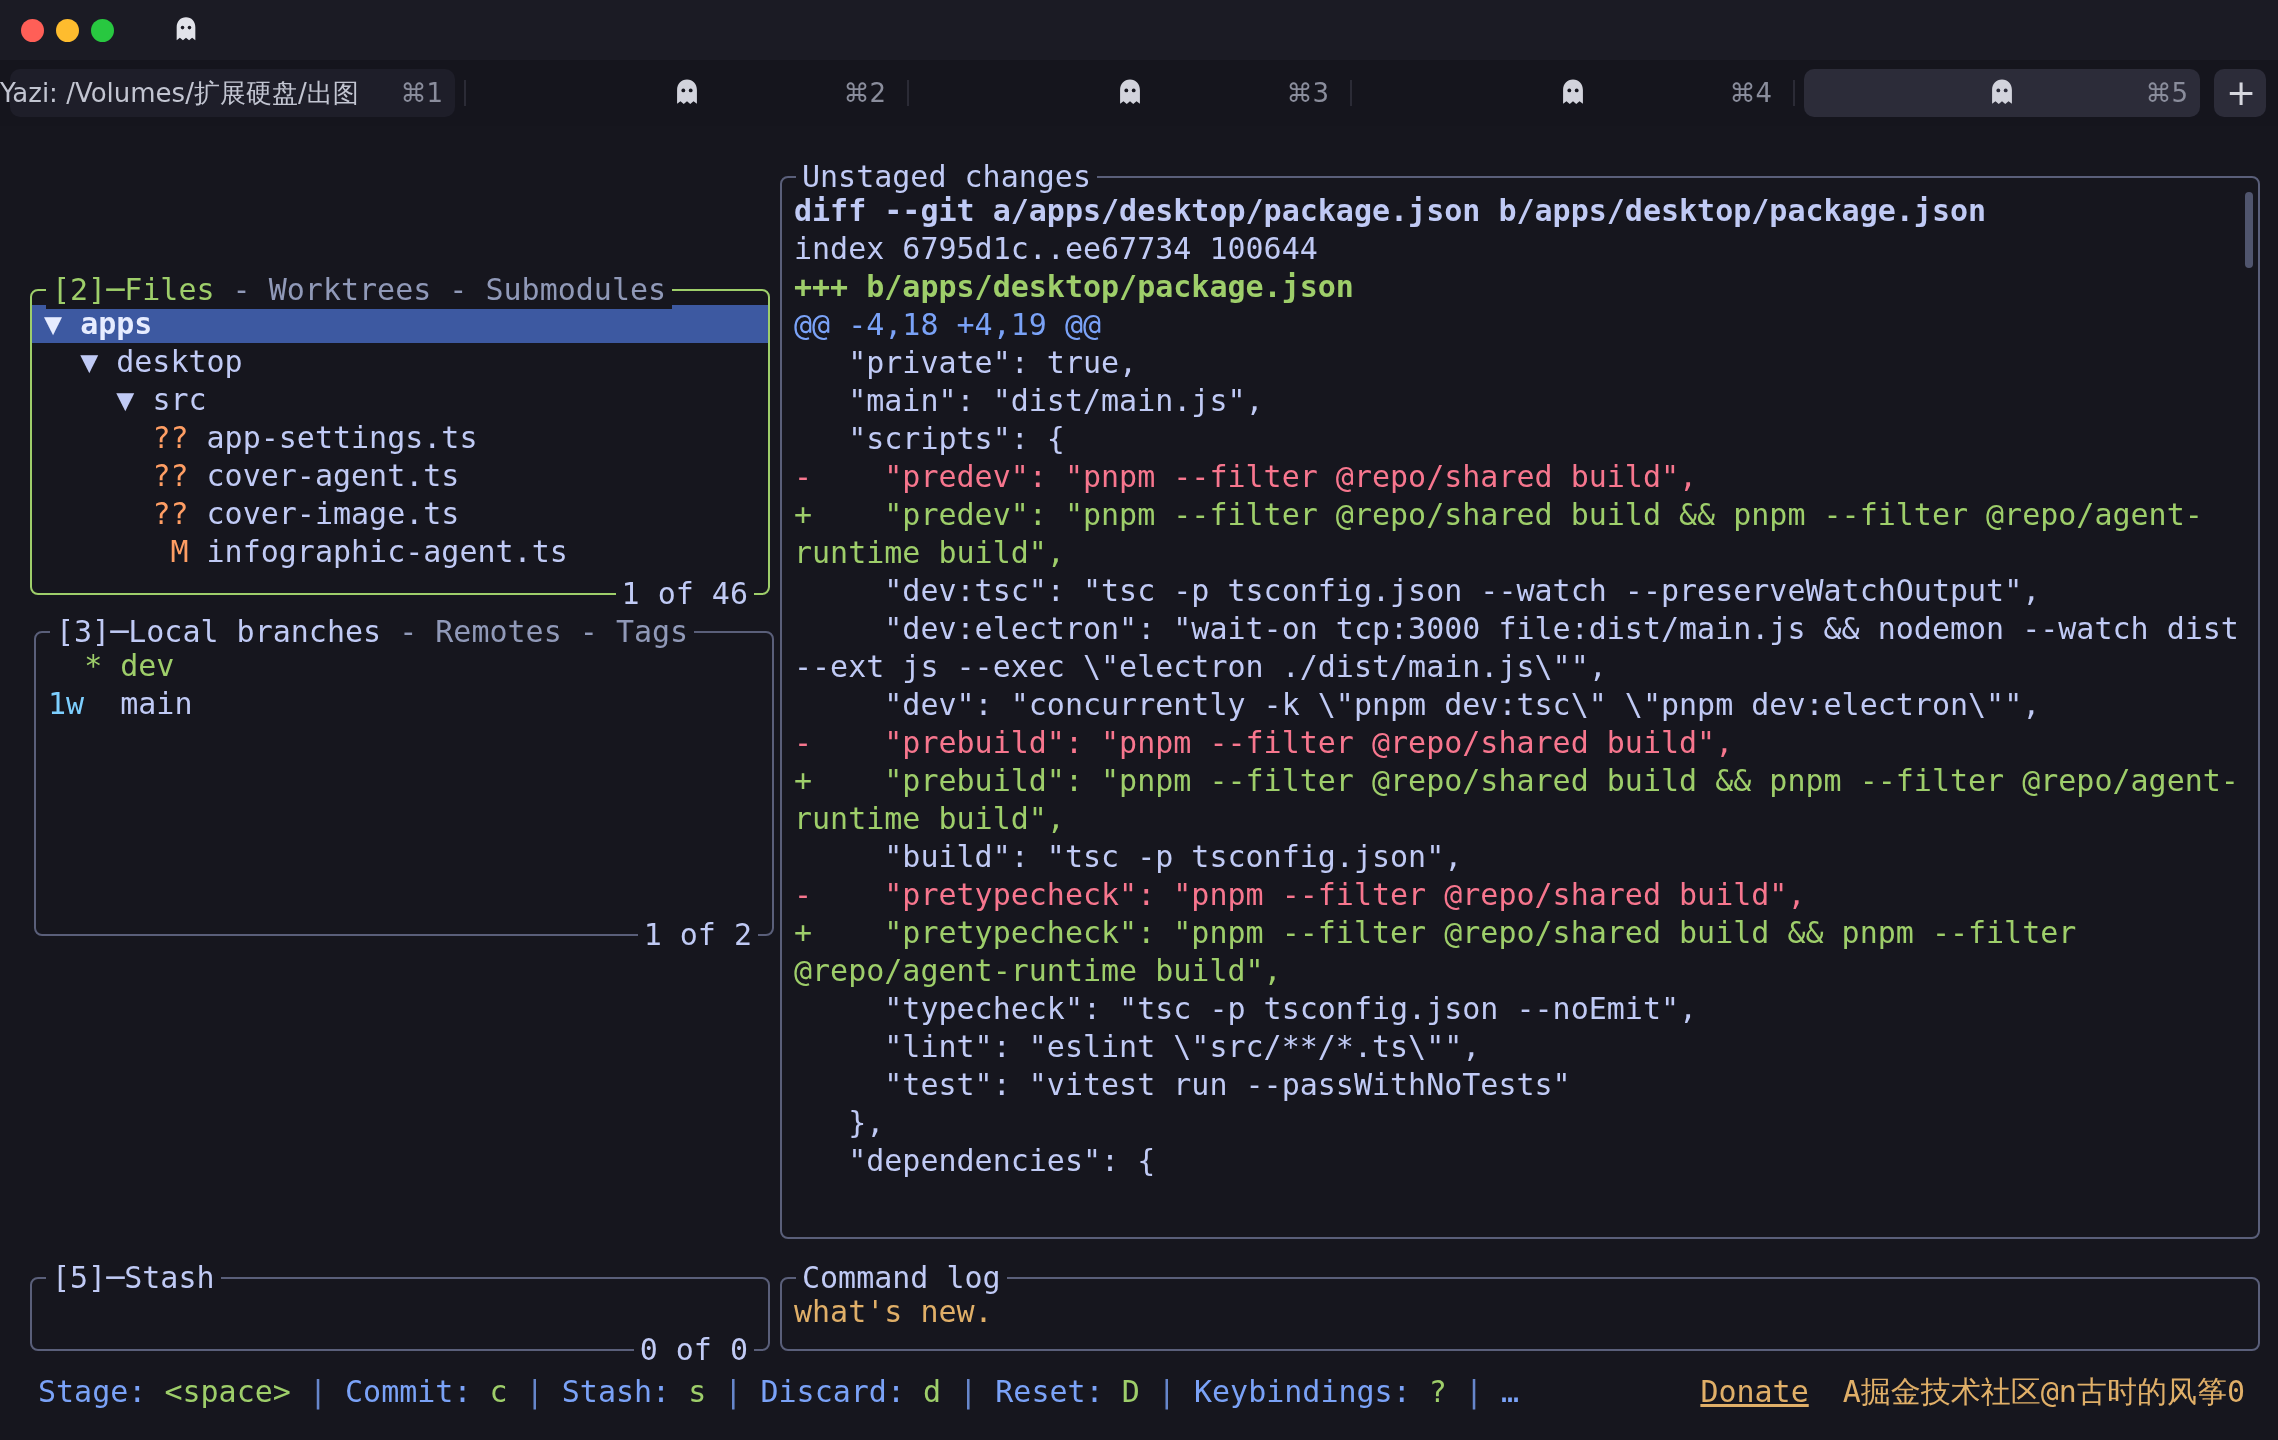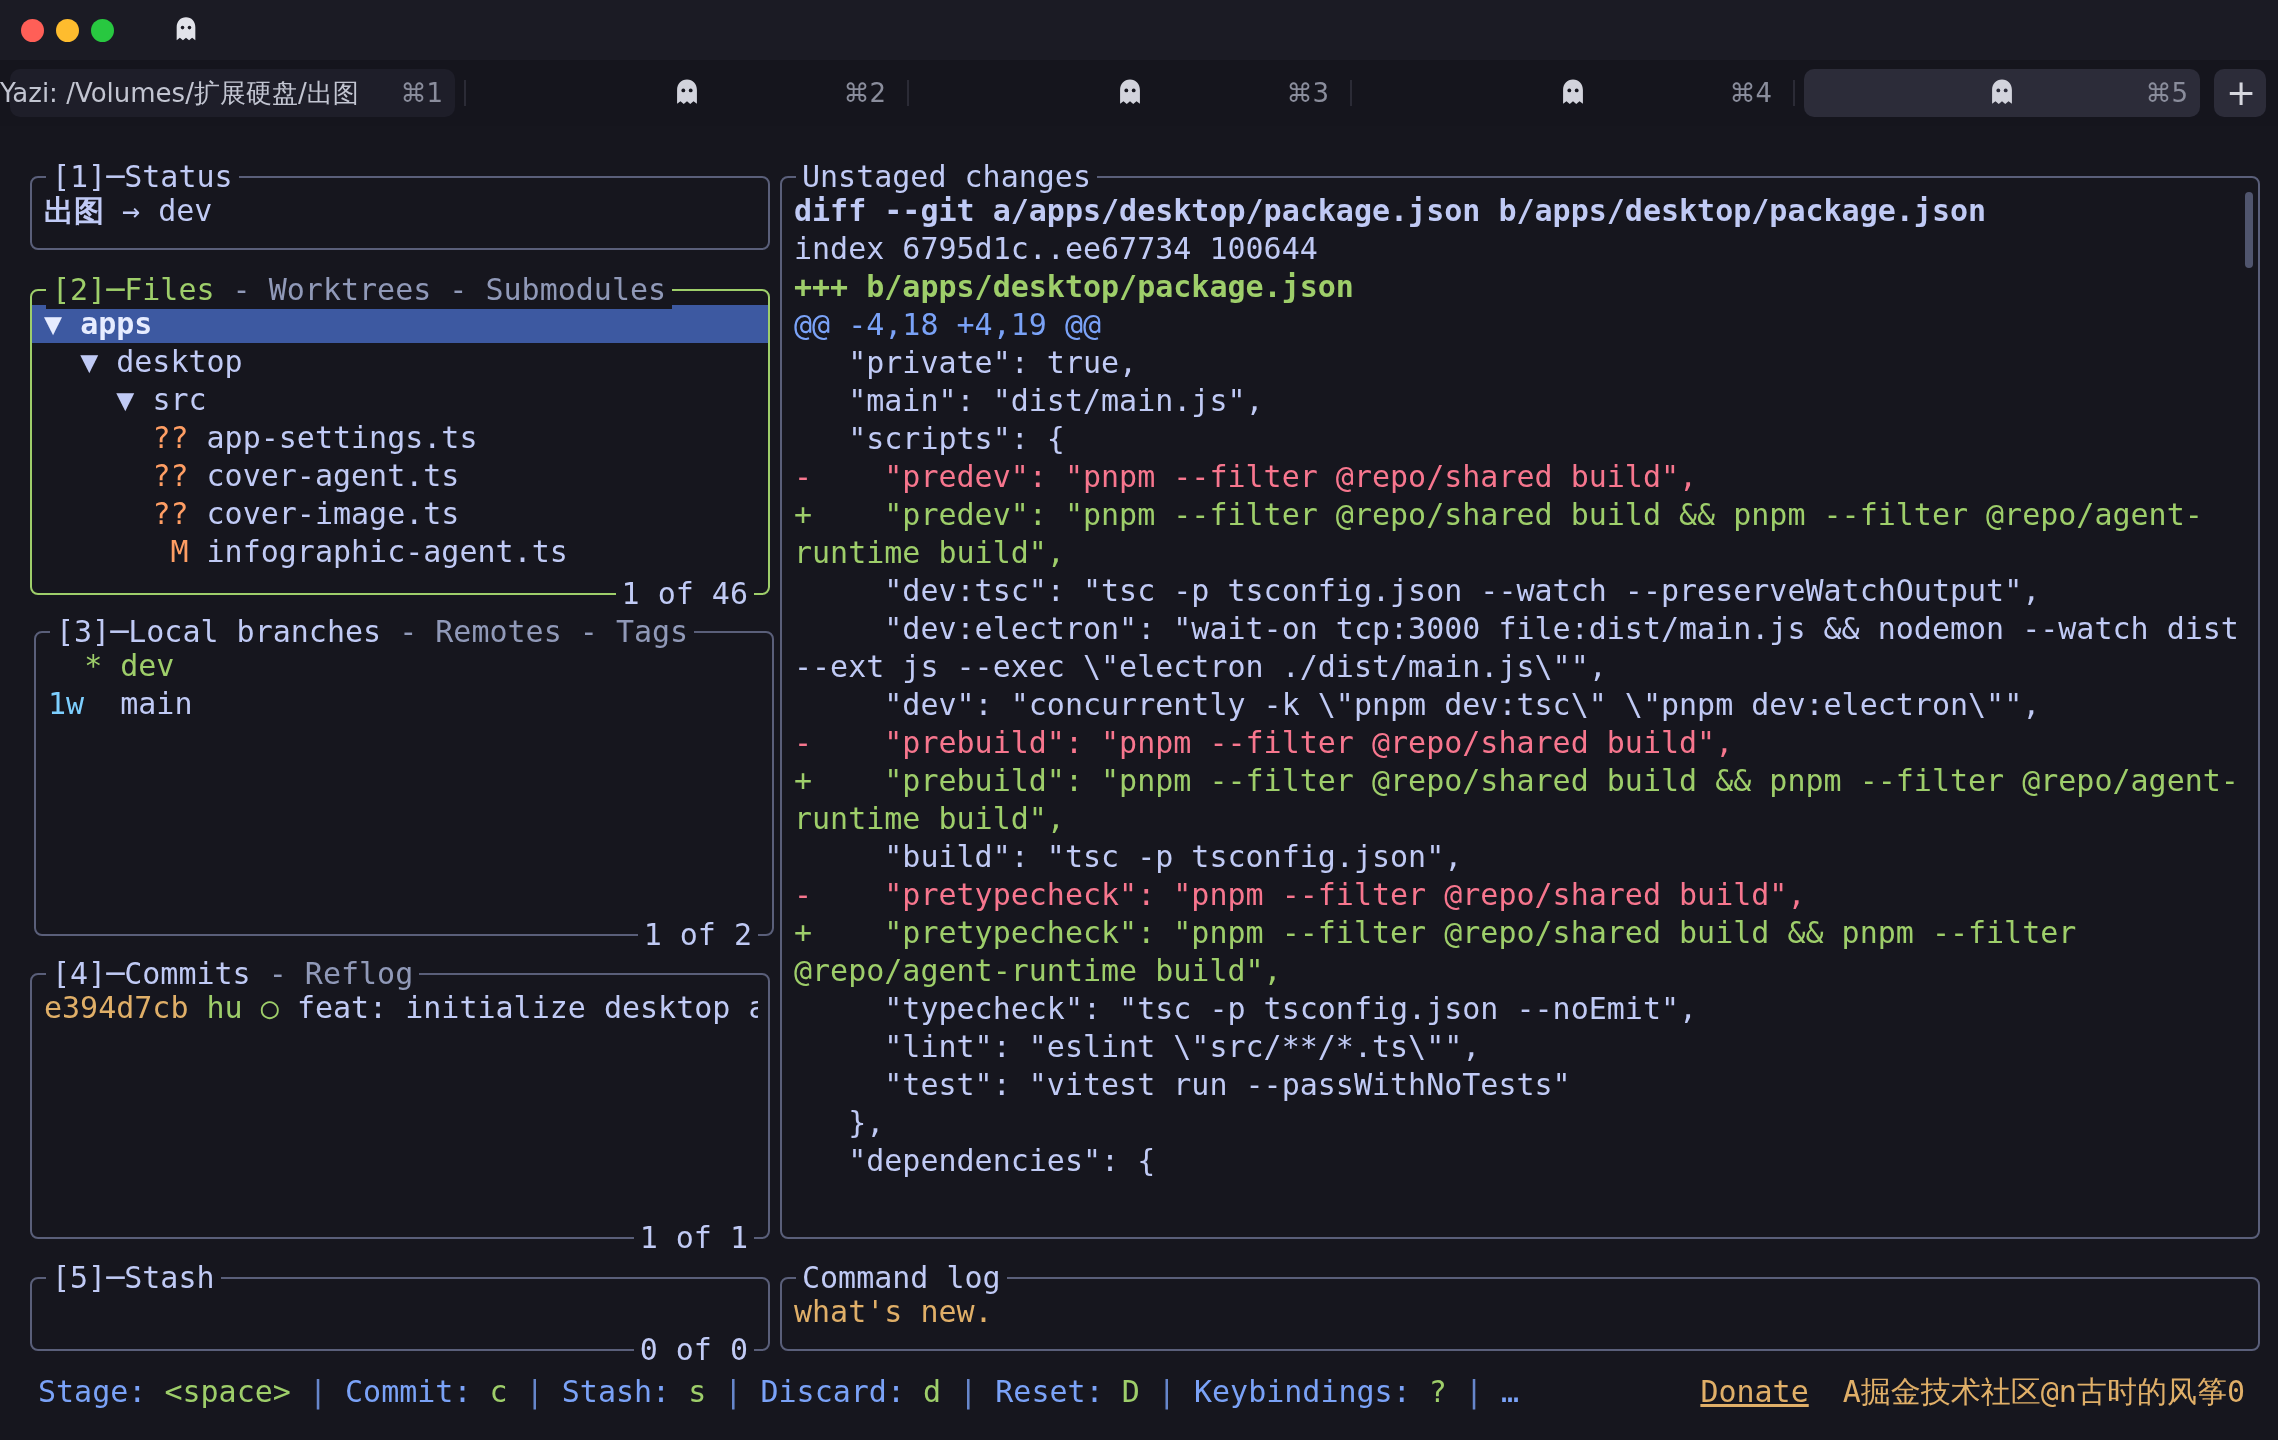--- a/index.html
+++ b/index.html
@@ -155,26 +155,20 @@
       <span class="tab-key">⌘5</span>
     </div>
     <div class="newtab">
       <div class="pill"></div>
       <span class="plus">+</span>
     </div>
   </div>
 
   <div class="term">
 
-    <div class="panel p-status">
-      <span class="ptitle"><span class="tmain">[1]─Status</span></span>
-      <div class="pbody">
-          <div class="row"><span class="srepo">出图</span><span class="sarrow"> → </span><span class="sbranch">dev</span></div>
-        </div>
-    </div>
 
     <div class="panel p-files active">
       <span class="ptitle"><span class="tmain">[2]─Files</span><span class="trest"> - Worktrees - Submodules</span></span>
       <div class="pbody">
         <div class="row frow sel" data-t="dir"><span class="rpre"></span><span class="rmark">▼ </span><span class="rname">apps</span></div>
         <div class="row frow" data-t="dir"><span class="rpre">  </span><span class="rmark">▼ </span><span class="rname">desktop</span></div>
         <div class="row frow" data-t="dir"><span class="rpre">    </span><span class="rmark">▼ </span><span class="rname">src</span></div>
         <div class="row frow" data-t="untracked"><span class="rpre">      </span><span class="rmark">?? </span><span class="rname">app-settings.ts</span></div>
         <div class="row frow" data-t="untracked"><span class="rpre">      </span><span class="rmark">?? </span><span class="rname">cover-agent.ts</span></div>
         <div class="row frow" data-t="untracked"><span class="rpre">      </span><span class="rmark">?? </span><span class="rname">cover-image.ts</span></div>
@@ -185,27 +179,20 @@
 
     <div class="panel p-branches">
       <span class="ptitle"><span class="tmain">[3]─Local branches</span><span class="trest"> - Remotes - Tags</span></span>
       <div class="pbody">
         <div class="row brow" data-t="current"><span class="rpre">  </span><span class="rmark">* </span><span class="rname">dev</span></div>
         <div class="row brow" data-t="other"><span class="rpre"></span><span class="rmark">1w  </span><span class="rname">main</span></div>
       </div>
       <span class="pcount">1 of 2</span>
     </div>
 
-    <div class="panel p-commits">
-      <span class="ptitle"><span class="tmain">[4]─Commits</span><span class="trest"> - Reflog</span></span>
-      <div class="pbody">
-        <div class="row crow"><span class="csha">e394d7cb</span> <span class="cauthor">hu</span> <span class="cgraph">○</span> <span class="cmsg">feat: initialize desktop a</span></div>
-      </div>
-      <span class="pcount">1 of 1</span>
-    </div>
 
     <div class="panel p-stash">
       <span class="ptitle"><span class="tmain">[5]─Stash</span></span>
       <div class="pbody"></div>
       <span class="pcount">0 of 0</span>
     </div>
 
     <div class="panel p-diff">
       <span class="ptitle"><span class="tmain">Unstaged changes</span></span>
       <div class="vscroll"></div>

